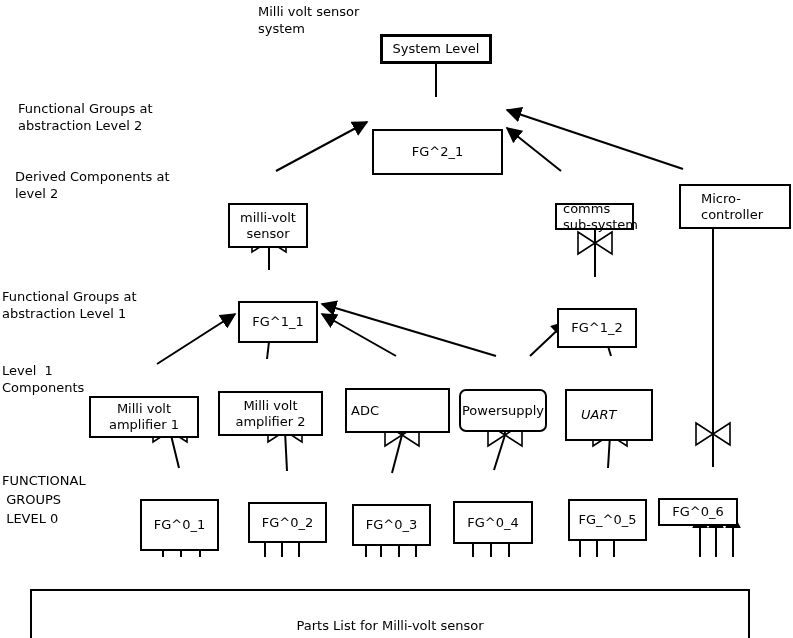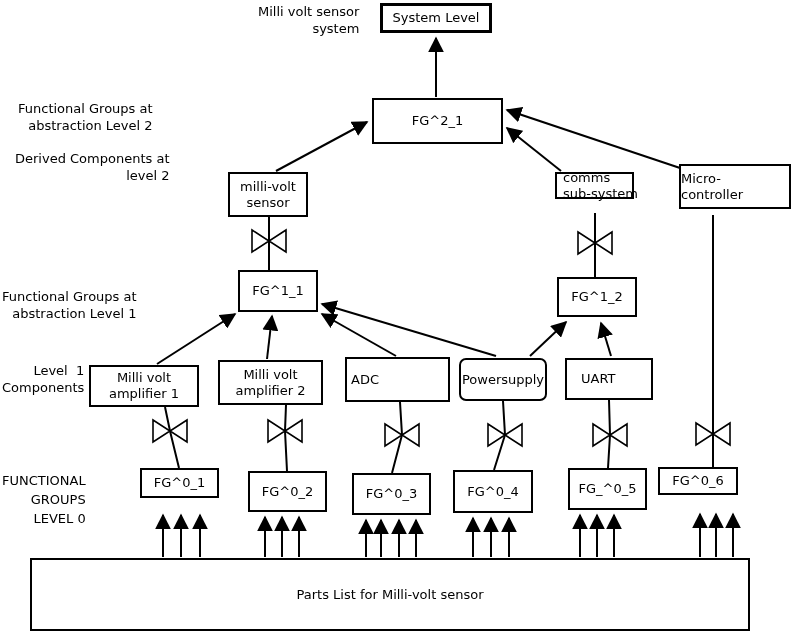--- a/index.html
+++ b/index.html
@@ -5,26 +5,26 @@
   html,body{margin:0;padding:0;background:#ffffff;}
   .stage{
     position:relative;width:793px;height:638px;background:#ffffff;
     font-family:"DejaVu Sans","Liberation Sans",sans-serif;
     color:#000;overflow:hidden;
   }
   svg.wires{position:absolute;left:0;top:0;width:793px;height:638px;}
   .box{
     position:absolute;box-sizing:border-box;border:2px solid #000;background:#fff;
     display:flex;align-items:center;justify-content:center;
-    font-size:13px;line-height:16px;white-space:pre;text-align:center;
+    font-size:13px;line-height:16px;white-space:pre;text-align:center;margin-top:31px;
   }
   .box.thick{border-width:3px;}
   .box.left{justify-content:flex-start;text-align:left;}
   .lbl{
-    position:absolute;font-size:13px;line-height:16.5px;white-space:pre;text-align:right;
+    position:absolute;font-size:13px;line-height:16.5px;white-space:pre;text-align:left;
   }
   .lbl.caps{line-height:19px;}
 </style>
 </head>
 <body>
 
 <div class="stage">
 
   <svg class="wires" viewBox="0 0 793 638">
     <defs>
@@ -85,48 +85,48 @@
       <path d="M488,424 L505,435 L488,446 Z M522,424 L505,435 L522,446 Z"></path>
       <path d="M593,424 L610,435 L593,446 Z M627,424 L610,435 L627,446 Z"></path>
       <path d="M696,423 L713,434 L696,445 Z M730,423 L713,434 L730,445 Z"></path>
     </g>
   </svg>
 
   <div class="lbl" style="left:258px;top:4px;">Milli volt sensor
 system</div>
   <div class="lbl" style="left:18px;top:101px;">Functional Groups at
 abstraction Level 2</div>
-  <div class="lbl" style="left:15px;top:151px;">Derived Components at
+  <div class="lbl" style="left:15px;top:169px;">Derived Components at
 level 2</div>
   <div class="lbl" style="left:2px;top:289px;">Functional Groups at
 abstraction Level 1</div>
   <div class="lbl" style="left:2px;top:363px;">Level  1
 Components</div>
   <div class="lbl caps" style="left:2px;top:471px;">FUNCTIONAL
  GROUPS
  LEVEL 0</div>
 
   <div class="box thick" style="left:380px;top:3px;width:112px;height:30px;">System Level</div>
   <div class="box" style="left:372px;top:98px;width:131px;height:46px;">FG^2_1</div>
   <div class="box" style="left:228px;top:172px;width:80px;height:45px;">milli-volt
 sensor</div>
   <div class="box left" style="left:555px;top:172px;width:79px;height:27px;padding-left:6px;">comms
 sub-system</div>
-  <div class="box left" style="left:679px;top:164px;width:112px;height:45px;">Micro-
+  <div class="box left" style="left:679px;top:153px;width:112px;height:45px;padding-left:20px;">Micro-
 controller</div>
   <div class="box" style="left:238px;top:270px;width:80px;height:42px;">FG^1_1</div>
   <div class="box" style="left:557px;top:277px;width:80px;height:40px;">FG^1_2</div>
   <div class="box" style="left:89px;top:365px;width:110px;height:42px;">Milli volt
 amplifier 1</div>
   <div class="box" style="left:218px;top:360px;width:105px;height:45px;">Milli volt
 amplifier 2</div>
   <div class="box left" style="left:345px;top:357px;width:105px;height:45px;padding-left:4px;">ADC</div>
   <div class="box" style="left:459px;top:358px;width:88px;height:43px;border-radius:7px;">Powersupply</div>
-  <div class="box left" style="left:565px;top:358px;width:88px;height:42px;padding-left:14px;">UART</div>
-  <div class="box" style="left:140px;top:468px;width:79px;height:30px;">FG^0_1</div>
+  <div class="box left" style="left:565px;top:358px;width:88px;height:52px;padding-left:14px;font-style:italic;">UART</div>
+  <div class="box" style="left:140px;top:468px;width:79px;height:52px;">FG^0_1</div>
   <div class="box" style="left:248px;top:471px;width:79px;height:41px;">FG^0_2</div>
   <div class="box" style="left:352px;top:473px;width:79px;height:42px;">FG^0_3</div>
   <div class="box" style="left:453px;top:470px;width:80px;height:43px;">FG^0_4</div>
   <div class="box" style="left:568px;top:468px;width:79px;height:42px;">FG_^0_5</div>
   <div class="box" style="left:658px;top:467px;width:80px;height:28px;">FG^0_6</div>
   <div class="box" style="left:30px;top:558px;width:720px;height:73px;">Parts List for Milli-volt sensor</div>
 
 </div>
 
 </body></html>

